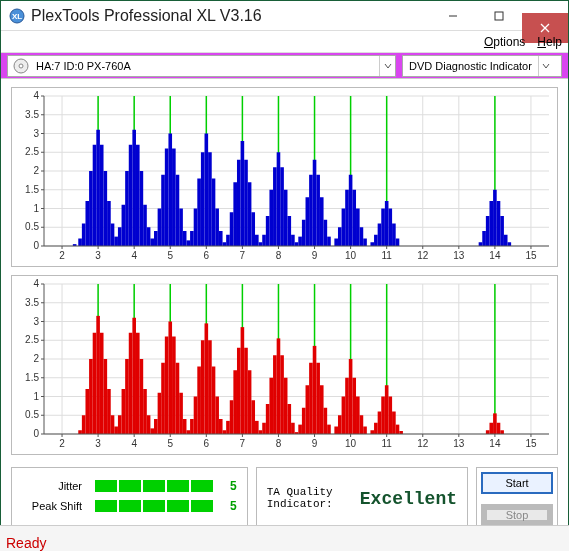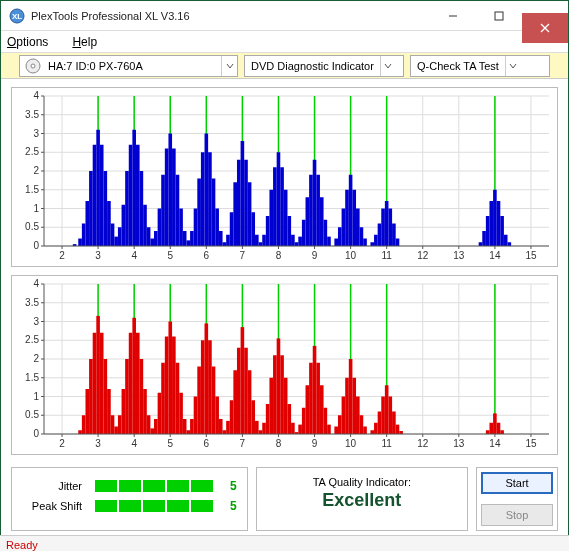--- a/index.html
+++ b/index.html
@@ -1,52 +1,52 @@
 <!DOCTYPE html>
 <html><head>
 <meta charset="utf-8">
 <style>
 * { box-sizing: border-box; margin: 0; padding: 0; }
 body { font-family: "Segoe UI", Tahoma, sans-serif; font-size: 12px; background: #fff; width: 569px; height: 551px; overflow: hidden; border: 1px solid #185f38; }
 .titlebar { background: #fff; height: 30px; display: flex; align-items: center; padding: 12px 8px; border-bottom: 1px solid #ddd; }
 .titlebar .icon { width: 16px; height: 16px; margin-right: 6px; display: flex; align-items: center; justify-content: center; }
-.titlebar .title { flex: 1; color: #222; font-size: 11px; }
+.titlebar .title { flex: 1; color: #222; font-size: 16px; }
 .win-controls { display: flex; height: 100%; }
 .win-btn { width: 46px; display: flex; align-items: center; justify-content: center; color: #333; }
 .win-btn.close { background: #c75050; color: #fff; width: 46px; margin-right: -8px; height: 30px; }
 .win-btn svg { width: 10px; height: 10px; }
-.menubar { height: 22px; display: flex; align-items: center; padding: 0 6px; gap: 24px; background: #fff; border-bottom: 1px solid #ddd; }
+.menubar { height: 22px; display: flex; align-items: center; padding: 0 6px; gap: 12px; background: #fff; border-bottom: 1px solid #ddd; justify-content: flex-end; }
 .menubar span { font-size: 12px; }
 .menubar span u { text-decoration: underline; }
-.toolbar { height: 26px; display: flex; align-items: center; padding: 2px 18px; gap: 6px; background: #fef9c3; border-bottom: 1px solid #ccc; }
+.toolbar { height: 26px; display: flex; align-items: center; padding: 2px 6px; gap: 6px; background: #d946ef; border-bottom: 1px solid #ccc; }
 .drive-sel { display: flex; align-items: center; border: 1px solid #aaa; background: #fff; height: 22px; flex: 1; }
 .drive-sel .disc-icon { width: 18px; height: 18px; margin: 0 4px; }
 .drive-sel .lbl { flex: 1; font-size: 11px; padding-left: 2px; }
 .drive-sel .chev, .dd .chev { width: 16px; display: flex; align-items: center; justify-content: center; border-left: 1px solid #ccc; height: 100%; }
 .dd { display: flex; align-items: center; border: 1px solid #aaa; background: #fff; height: 22px; }
 .dd .lbl { padding: 0 6px; font-size: 11px; white-space: nowrap; }
 .charts { padding: 8px 10px 6px 10px; display: flex; flex-direction: column; gap: 8px; }
 .chart-box { border: 1px solid #bbb; background: #fff; height: 180px; position: relative; }
 .chart-box svg { width: 100%; height: 100%; display: block; }
 .bottom-panel { display: flex; padding: 6px 10px 8px 10px; gap: 8px; }
 .group { border: 1px solid #bbb; padding: 8px 10px; background: #fff; }
 .group.metrics { flex: 1.1; }
-.group.quality { flex: 1; display: flex; flex-direction: column; align-items: center; justify-content: flex-start; }
+.group.quality { flex: 1; display: flex; flex-direction: row; align-items: center; justify-content: center; font-family: Liberation Mono, monospace; }
 .group.actions { width: 82px; display: flex; flex-direction: column; gap: 10px; align-items: stretch; padding: 4px; }
 .metric-row { display: flex; align-items: center; height: 20px; gap: 13px; }
 .metric-row .mlabel { width: 60px; text-align: right; font-size: 11px; }
 .bars { display: flex; gap: 2px; }
 .bars .seg { width: 22px; height: 12px; background: #00d000; }
 .metric-row .val { font-size: 12px; color: #00a000; font-weight: bold; margin-left: 4px; }
 .qlabel { font-size: 11px; margin-bottom: 2px; }
 .qval { font-size: 18px; color: #14532d; font-weight: bold; }
-.btn { border: 1px solid #8b5cf6; background: #e9e9e9; height: 22px; font-size: 11px; display: flex; align-items: center; justify-content: center; }
+.btn { border: 6px solid #8b5cf6; background: #e9e9e9; height: 22px; font-size: 11px; display: flex; align-items: center; justify-content: center; }
 .btn.primary { border: 2px solid #2a6bbf; background: #eaf2ff; }
 .btn.disabled { color: #888; border-color: #bbb; }
-.statusbar { position: absolute; bottom: 0; left: 0; right: 0; height: 16px; border-top: 1px solid #ccc; background: #f5f5f5; padding: 0 6px; font-size: 11px; color: #c00; line-height: 18px; }
+.statusbar { position: absolute; bottom: 0; left: 0; right: 0; height: 26px; border-top: 1px solid #ccc; background: #f5f5f5; padding: 8px 6px; font-size: 14px; color: #c00; line-height: 18px; }
 </style>
 </head>
 <body>
 
 <div class="titlebar">
   <span class="icon">
     <svg viewBox="0 0 16 16">
         <circle cx="8" cy="8" r="7" fill="#4a90d9" stroke="#2a5a99"></circle>
         <text x="8" y="11" font-size="8" text-anchor="middle" fill="#fff" font-weight="bold">XL</text>
       </svg>
@@ -87,28 +87,20 @@
     </span>
     <span class="lbl">HA:7 ID:0   PX-760A</span>
     <span class="chev">
         <svg width="8" height="8" viewBox="0 0 8 8">
           <path d="M1 2 L4 6 L7 2" fill="none" stroke="#555"></path>
         </svg>
       </span>
   </div>
   <div class="dd" style="width:160px">
     <span class="lbl">DVD Diagnostic Indicator</span>
-    <span class="chev">
-        <svg width="8" height="8" viewBox="0 0 8 8">
-          <path d="M1 2 L4 6 L7 2" fill="none" stroke="#555"></path>
-        </svg>
-      </span>
-  </div>
-  <div class="dd" style="width:140px">
-    <span class="lbl">Q-Check TA Test</span>
     <span class="chev">
         <svg width="8" height="8" viewBox="0 0 8 8">
           <path d="M1 2 L4 6 L7 2" fill="none" stroke="#555"></path>
         </svg>
       </span>
   </div>
 </div>
 
 <div class="charts">
   <div class="chart-box">

